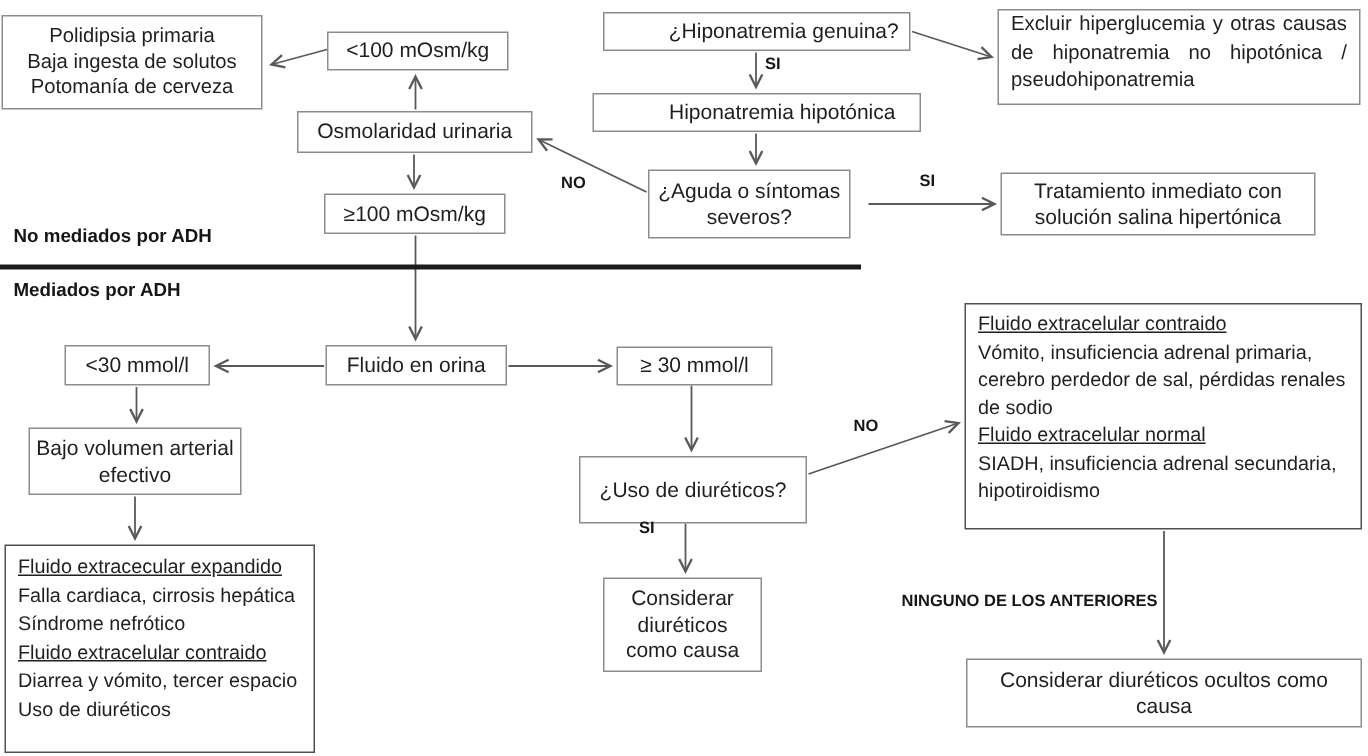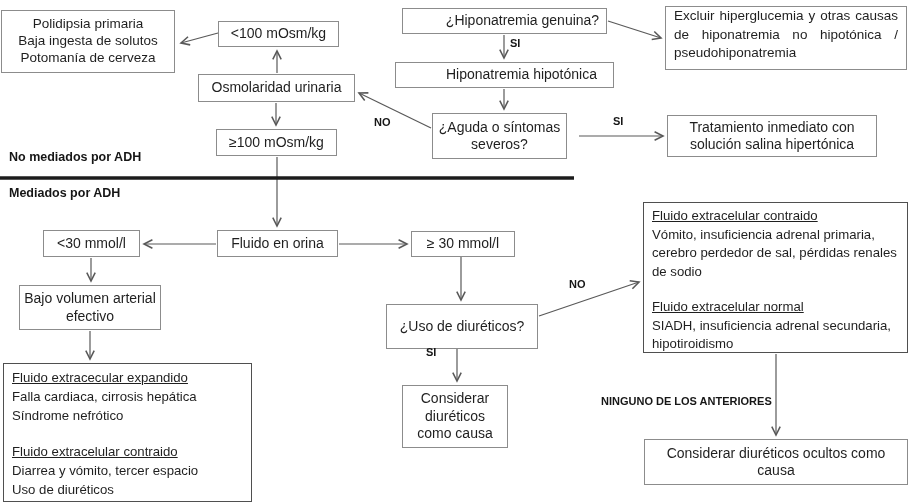--- a/index.html
+++ b/index.html
@@ -17,21 +17,21 @@
   }
   .list{
     display:block;text-align:left;padding:4px 8px 2px 8px;
     font-size:13.2px;line-height:19px;border-color:#4f4f4f;
   }
   .blocky{
     display:block;text-align:justify;padding:0 8px;
     font-size:13.5px;line-height:18.5px;
   }
   .u{text-decoration:underline;}
-  .gap{margin-top:17px;}
+  .gap{}
   .lbl{position:absolute;font-weight:bold;font-size:11px;color:#161616;white-space:nowrap;}
   .sec{position:absolute;font-weight:bold;font-size:12.5px;color:#161616;white-space:nowrap;}
 </style>
 </head>
 <body>
 
 <div id="stage">
 
   <svg id="arrows" viewBox="0 0 912 504" xmlns="http://www.w3.org/2000/svg">
     <defs>
@@ -87,21 +87,21 @@
   <div class="box" style="left:667px;top:115px;width:210px;height:42px;">Tratamiento inmediato con solución salina hipertónica</div>
 
   <div class="box" style="left:217px;top:230px;width:121px;height:27px;">Fluido en orina</div>
 
   <div class="box" style="left:43px;top:230px;width:97px;height:27px;">&lt;30 mmol/l</div>
 
   <div class="box" style="left:411px;top:231px;width:104px;height:26px;">≥ 30 mmol/l</div>
 
   <div class="box" style="left:19px;top:285px;width:142px;height:45px;">Bajo volumen arterial efectivo</div>
 
-  <div class="box list" style="left:3px;top:363px;width:249px;height:139px;">
+  <div class="box list" style="left:3px;top:363px;width:207px;height:139px;">
     <div class="u">Fluido extracecular expandido</div>
     <div>Falla cardiaca, cirrosis hepática</div>
     <div>Síndrome nefrótico</div>
     <div class="u gap">Fluido extracelular contraido</div>
     <div>Diarrea y vómito, tercer espacio</div>
     <div>Uso de diuréticos</div>
   </div>
 
   <div class="box" style="left:386px;top:304px;width:152px;height:45px;">¿Uso de diuréticos?</div>
 

